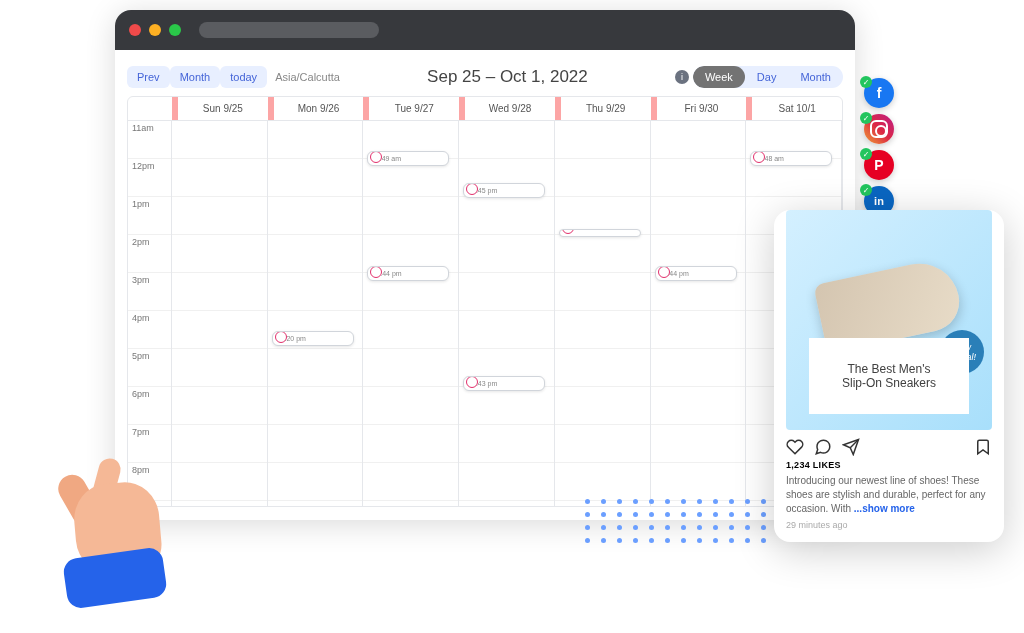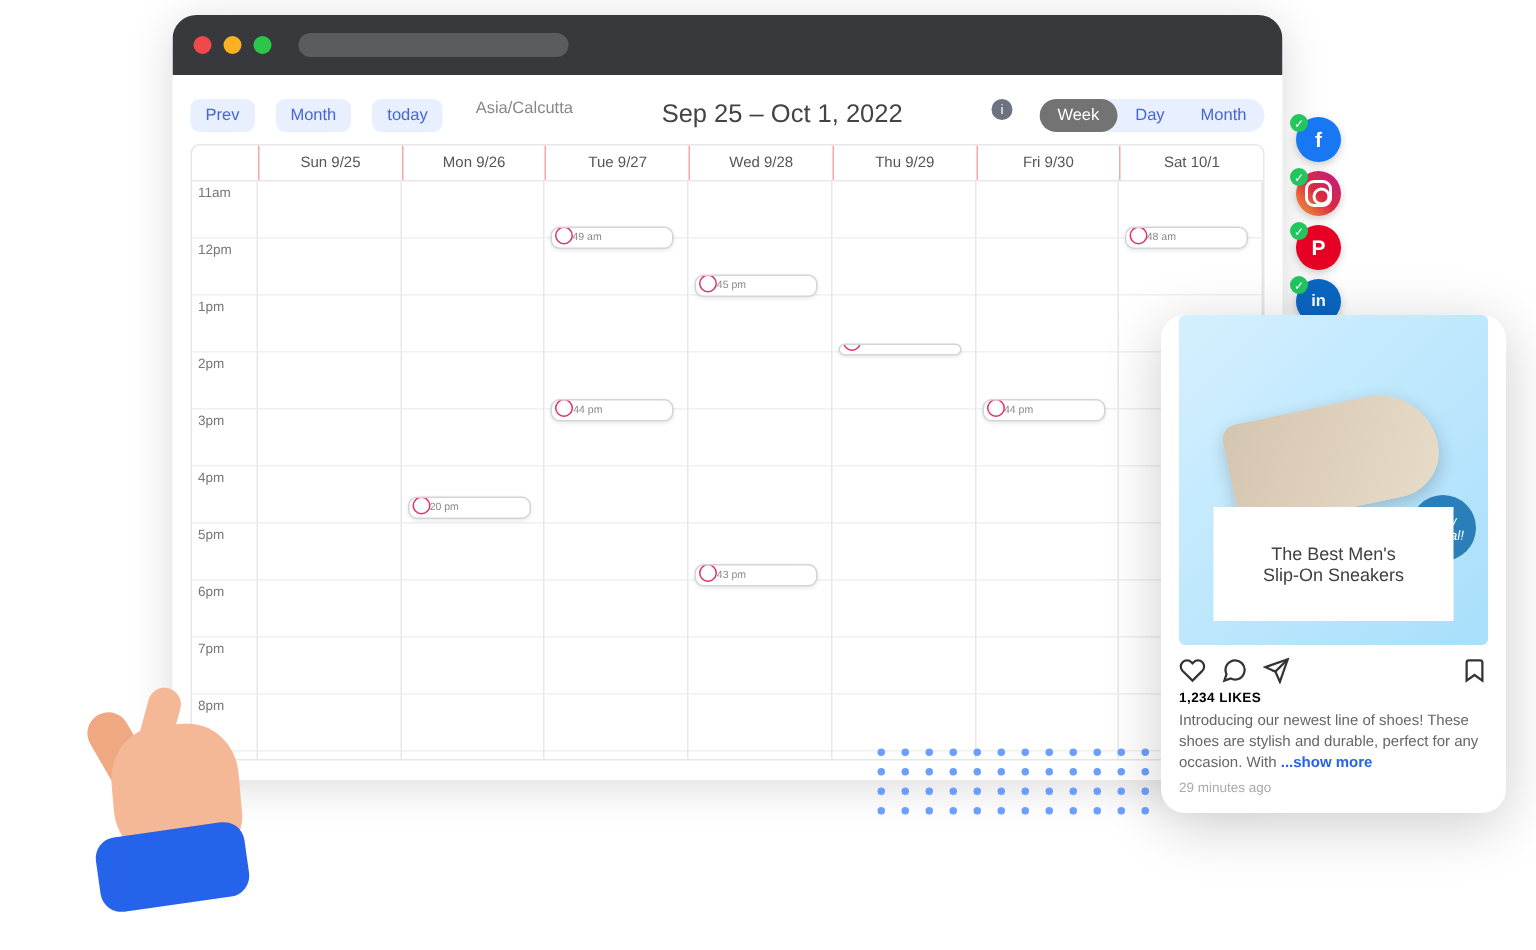--- a/index.html
+++ b/index.html
@@ -16,32 +16,32 @@
 .title { color: #4565d8; font-size: 22px; font-weight: 500; }
 .yt { width: 20px; height: 14px; background: #ff0000; border-radius: 3px; display: flex; align-items: center; justify-content: center; }
 .yt::after { content: ''; border-left: 5px solid #fff; border-top: 3px solid transparent; border-bottom: 3px solid transparent; }
 .watch { color: #888; font-size: 11px; }
 
 .btn { border: 1px solid #d0d7e8; border-radius: 18px; padding: 5px 14px; font-size: 12px; background: #fff; color: #4565d8; display: inline-flex; align-items: center; gap: 4px; cursor: pointer; }
 .btn.primary { font-weight: 600; }
 .plus { color: #2563ea; font-weight: bold; font-size: 14px; }
 .dl { color: #2563ea; font-size: 13px; }
 
-.toolbar { display: flex; align-items: flex-start; gap: 14px; margin-top: 8px; }
+.toolbar { display: flex; align-items: center; gap: 0; margin-top: 8px; }
 .nav-btn { background: #e8efff; border: none; border-radius: 6px; padding: 5px 10px; font-size: 11px; color: #4565d8; cursor: pointer; }
 .tz { color: #888; font-size: 11px; margin-left: 8px; }
 .date-range { font-size: 17px; color: #444; margin-left: auto; margin-right: auto; }
 .view-toggle { display: flex; background: #e8efff; border-radius: 16px; overflow: hidden; }
 .view-btn { border: none; padding: 5px 12px; font-size: 11px; background: transparent; color: #4565d8; cursor: pointer; }
 .view-btn.active { background: #737373; color: #fff; border-radius: 16px; }
 .info-i { width: 14px; height: 14px; background: #6b7280; color: #fff; border-radius: 50%; font-size: 9px; display: inline-flex; align-items: center; justify-content: center; margin-right: 4px; }
 
 .calendar { margin-top: 8px; border: 1px solid #e5e7eb; border-radius: 6px; overflow: hidden; position: relative; }
 .day-header { display: grid; grid-template-columns: 44px repeat(7, 1fr); border-bottom: 1px solid #e5e7eb; }
-.day-header > div { padding: 6px; text-align: center; font-size: 10px; color: #555; border-left: 1px solid #fca5a5; }
+.day-header > div { padding: 6px; text-align: center; font-size: 10px; color: #555; border-left: 6px solid #fca5a5; }
 .day-header > div:first-child { border-left: none; }
 .grid-body { display: grid; grid-template-columns: 44px repeat(7, 1fr); position: relative; height: 385px; }
 .time-col { border-right: 1px solid #e5e7eb; }
 .time-slot { height: 38px; font-size: 9px; color: #777; padding: 2px 4px; border-bottom: 1px solid #f0f0f0; }
 .day-col { border-right: 1px solid #e5e7eb; position: relative; }
 .hour-line { height: 38px; border-bottom: 1px solid #f0f0f0; }
 
 .event { position: absolute; width: 82px; background: #fff; border: 1px solid #d1d5db; border-radius: 6px; padding: 2px; font-size: 7px; overflow: hidden; box-shadow: 0 1px 3px rgba(0,0,0,0.1); }
 .event .time { color: #888; font-size: 7px; padding: 1px 2px; }
 .event .net-badge { position: absolute; bottom: 2px; left: 2px; width: 12px; height: 12px; border-radius: 50%; border: 1.5px solid #e1306c; background: #fff; }

